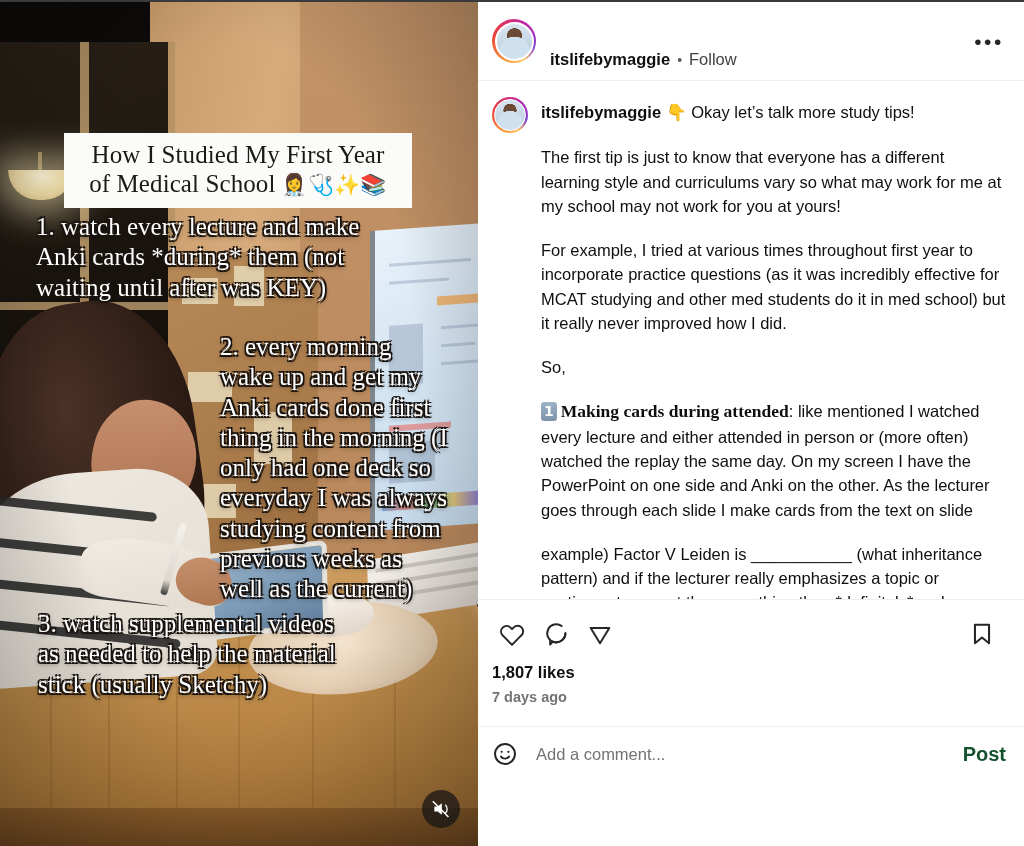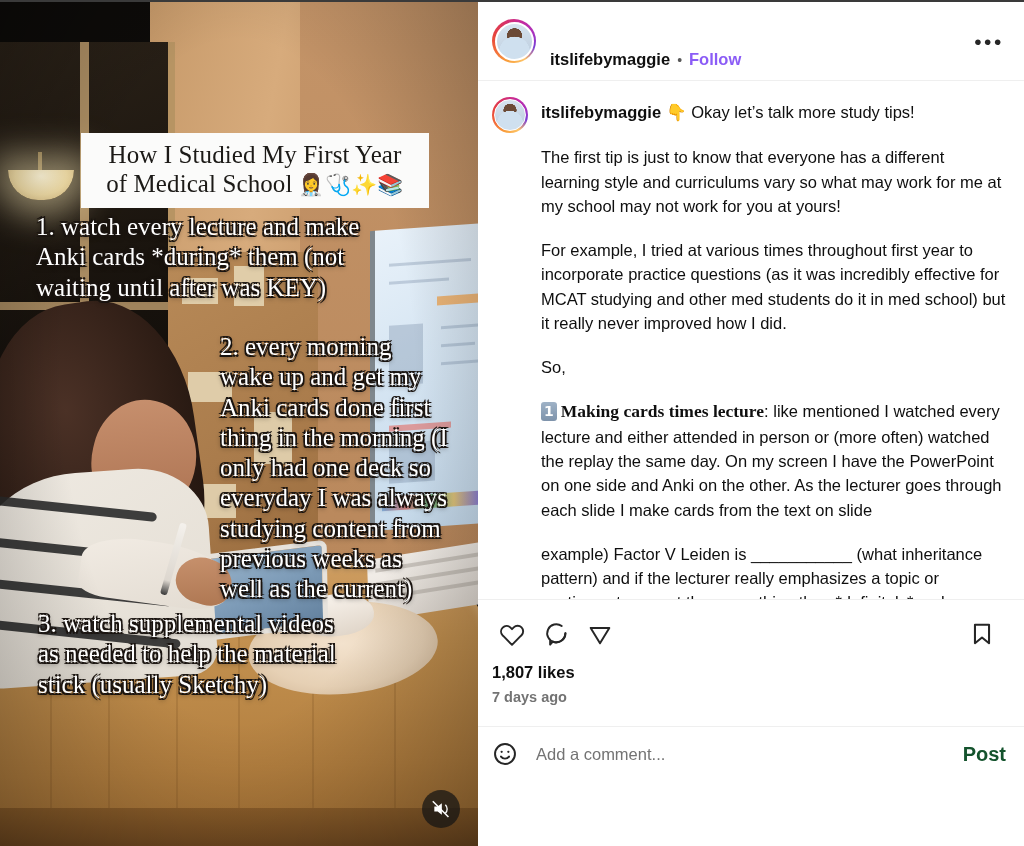--- a/index.html
+++ b/index.html
@@ -173,21 +173,20 @@
   .title-card {
     position: absolute; left: 64px; top: 131px; width: 348px;
     background: #fbfbfa;
     padding: 7px 10px 9px;
     text-align: center;
     font-family: "Liberation Serif", serif;
     font-size: 25px;
     line-height: 1.17;
     color: #1c1a17;
     letter-spacing: .1px;
-    margin-left: 17px;
   }
   .emoji-run { font-family: "DejaVu Sans", sans-serif; font-size: 21px; }
 
   .vid-text {
     position: absolute;
     font-family: "Liberation Serif", serif;
     color: #fff;
     font-size: 25px;
     line-height: 1.21;
     text-shadow:
@@ -246,21 +245,21 @@
       #fdc468 0%, #f9a03c 13%, #f36e3b 25%,
       #e6443c 38%, #d6306b 52%, #c32aa3 66%,
       #a633c0 78%, #7a3fd4 88%, #fdc468 100%);
   }
   .avatar-sm .avatar-inner { border-width: 1.5px; }
 
   .hdr-meta { margin-left: 14px; flex: 1; min-width: 0; }
   .hdr-line1 { display: flex; align-items: baseline; gap: 7px; font-size: 16.5px; }
   .uname { font-weight: bold; color: #0f0f0f; }
   .dot-sep { color: #585858; font-size: 14px; }
-  .follow-link { color: #8b5cf6; font-weight: bold; cursor: pointer; margin-top: 36px; }
+  .follow-link { color: #404040; font-weight: normal; cursor: pointer; margin-top: 36px; }
   .hdr-line2 { margin-top: 4px; font-size: 14.5px; color: #1f1f1f; }
   .more-btn {
     width: 34px; height: 34px; display: flex; align-items: center;
     justify-content: center; cursor: pointer; color: #262626;
     font-size: 21px; letter-spacing: 2.5px; line-height: 1;
   }
 
   
   .caption-area {
     flex: 1 1 auto;
@@ -446,21 +445,21 @@
         </div>
         <div class="caption-body">
           <p>
             <span class="cap-user">itslifebymaggie</span><span class="emoji">👇</span>
             <span>Okay let’s talk more study tips!</span>
           </p>
           <p>The first tip is just to know that everyone has a different learning style and curriculums vary so what may work for me at my school may not work for you at yours!</p>
           <p>For example, I tried at various times throughout first year to incorporate practice questions (as it was incredibly effective for MCAT studying and other med students do it in med school) but it really never improved how I did.</p>
           <p>So,</p>
           <p>
-            <span class="kbd-emoji">1</span><span class="bold-head">Making cards times lecture</span><span>: like mentioned I watched every lecture and either attended in person or (more often) watched the replay the same day. On my screen I have the PowerPoint on one side and Anki on the other. As the lecturer goes through each slide I make cards from the text on slide</span>
+            <span class="kbd-emoji">1</span><span class="bold-head">Making cards during attended</span><span>: like mentioned I watched every lecture and either attended in person or (more often) watched the replay the same day. On my screen I have the PowerPoint on one side and Anki on the other. As the lecturer goes through each slide I make cards from the text on slide</span>
           </p>
           <p>example) Factor V Leiden is ___________ (what inheritance pattern) and if the lecturer really emphasizes a topic or continues to repeat the same thing then *definitely* make multiple cards on that topic!</p>
 
         </div>
       </div>
     </div>
 
     <div class="actions">
       <div class="action-row">
         <div class="act-btn">

